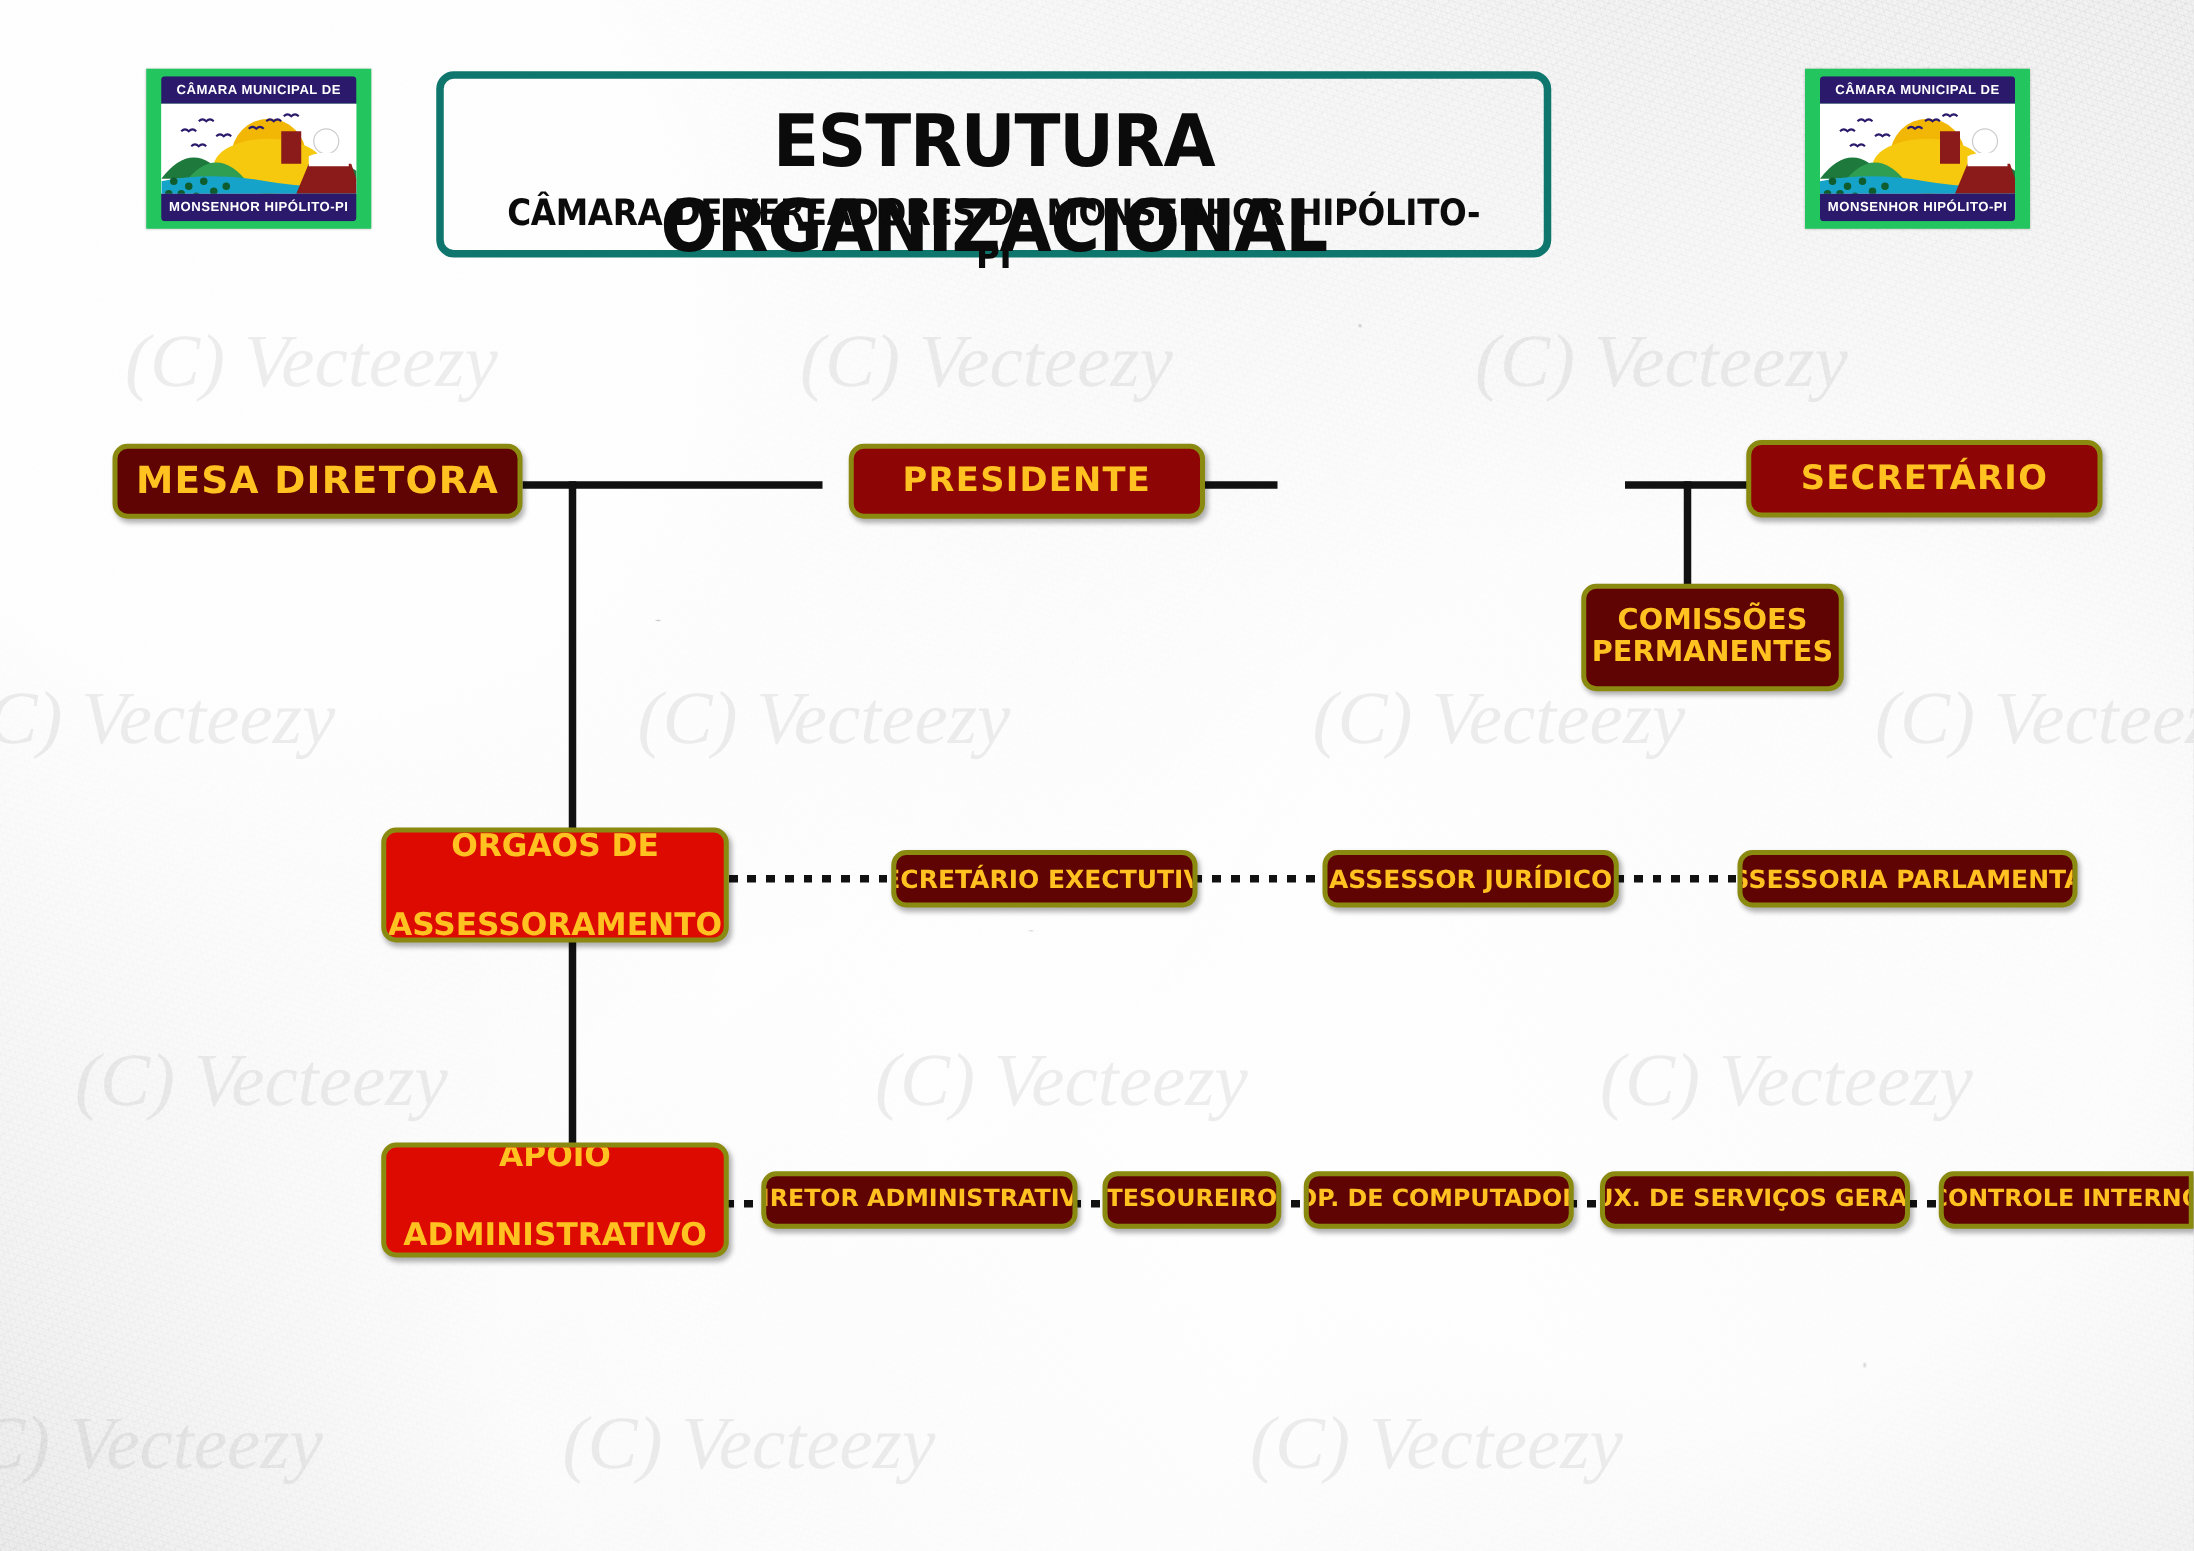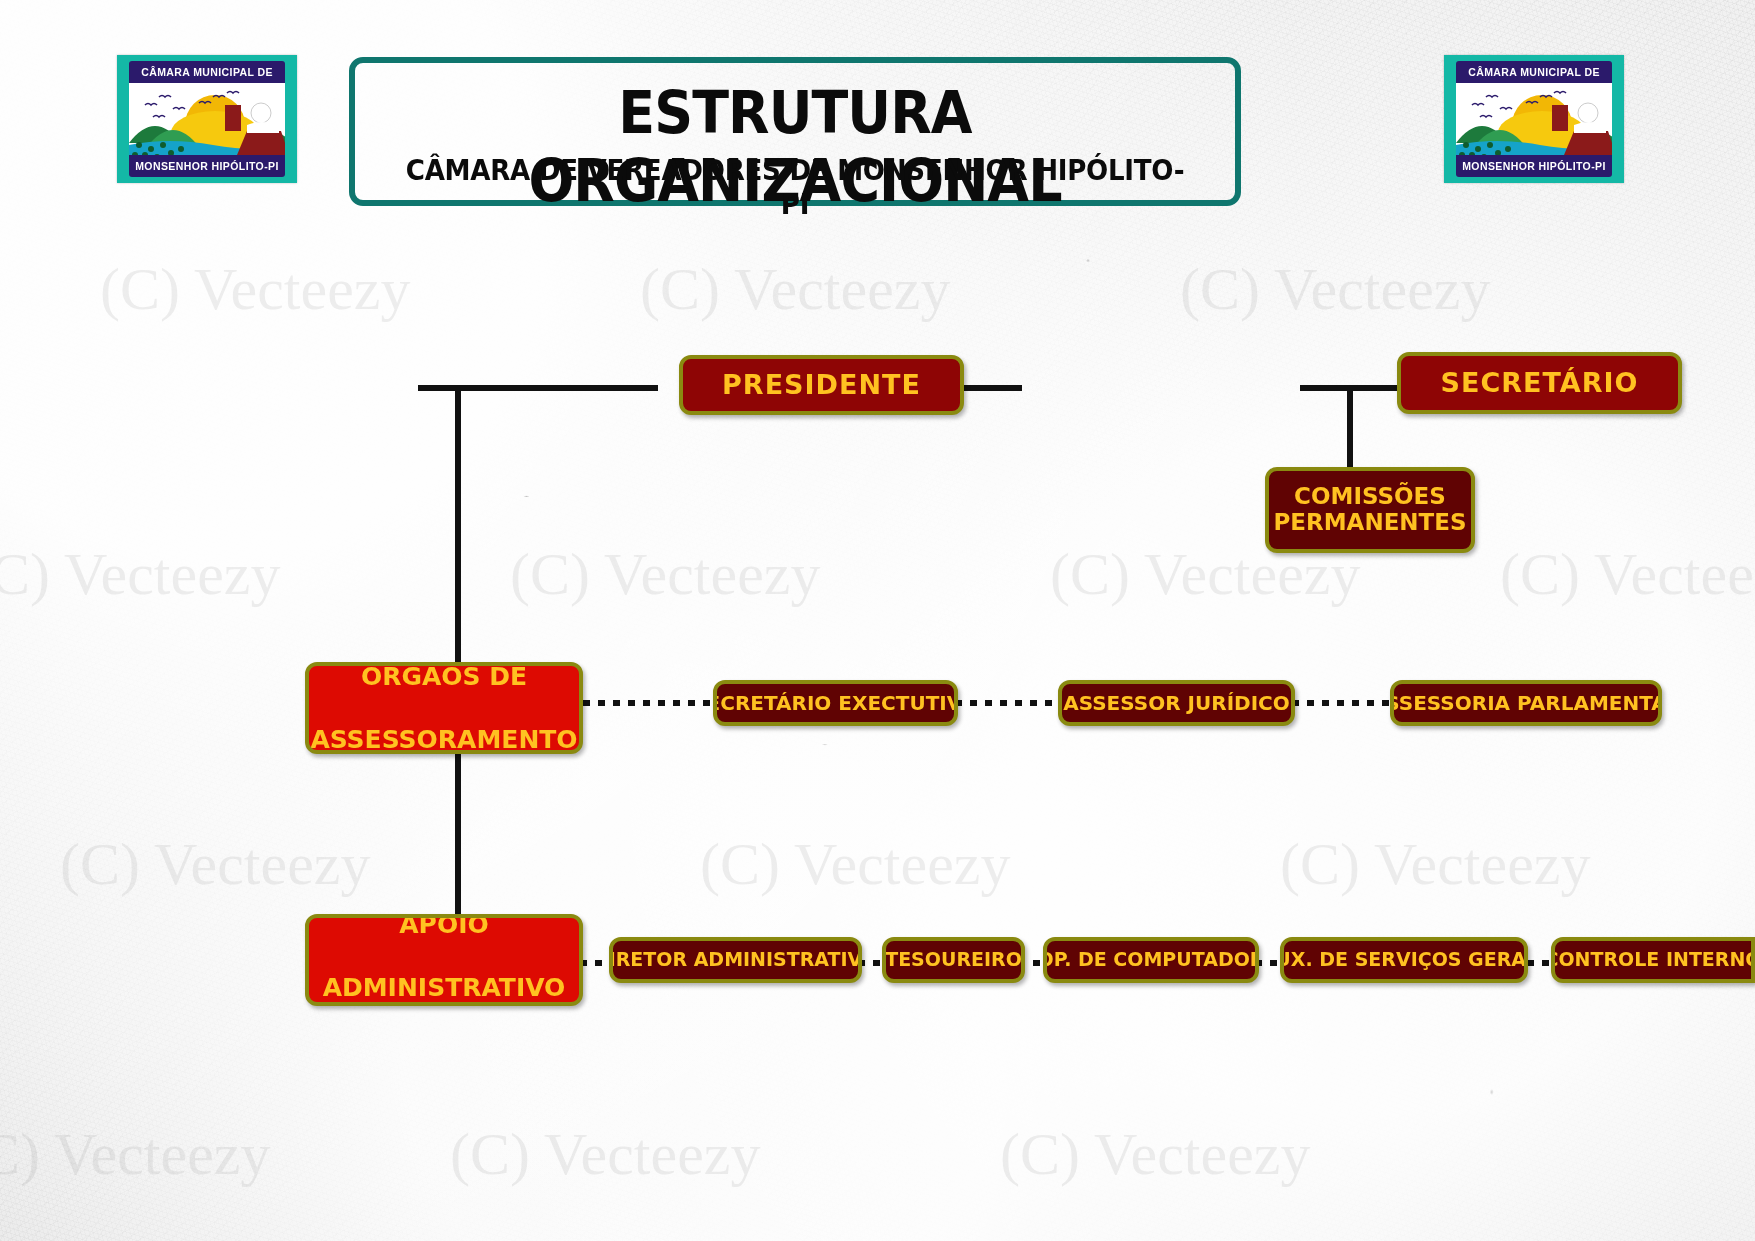--- a/index.html
+++ b/index.html
@@ -33,27 +33,28 @@
       radial-gradient(ellipse 2px 3px at 85% 88%, rgba(80,80,80,.25), rgba(0,0,0,0)),
       radial-gradient(ellipse 3px 1px at 47% 60%, rgba(90,90,90,.25), rgba(0,0,0,0));
   }
   
   .wm{
     position:absolute;
     font-family:"Liberation Serif", serif;
     font-size:60px;
     color:rgba(120,120,120,.13);
     white-space:nowrap;
+    font-style:italic;
     pointer-events:none;
     user-select:none;
   }
   
   #header-band{position:absolute;left:0;top:0;width:1755px;height:215px;}
   .crest{
-    position:absolute;top:55px;width:180px;height:128px;background:#14b8a6;
+    position:absolute;top:55px;width:180px;height:128px;background:#22c55e;
     box-shadow:0 0 2px rgba(0,0,0,.25);
   }
   #crest-left{left:117px;}
   #crest-right{left:1444px;}
   .crest-inner{position:absolute;inset:6px;overflow:hidden;}
   .crest-band{
     position:absolute;left:6px;right:6px;height:22px;background:#2b1a6b;
     color:#fff;font-size:10.5px;font-weight:bold;letter-spacing:.4px;
     display:flex;align-items:center;justify-content:center;
     font-family:"Liberation Sans", sans-serif;
@@ -231,20 +232,23 @@
   <div class="dots" style="left:583px;top:700px;width:130px;"></div>
   <div class="dots" style="left:955px;top:700px;width:105px;"></div>
   <div class="dots" style="left:1292px;top:700px;width:100px;"></div>
 
   <div class="dots" style="left:580px;top:960px;width:36px;"></div>
   <div class="dots" style="left:858px;top:960px;width:34px;"></div>
   <div class="dots" style="left:1018px;top:960px;width:34px;"></div>
   <div class="dots" style="left:1255px;top:960px;width:32px;"></div>
   <div class="dots" style="left:1527px;top:960px;width:32px;"></div>
 
+  <div class="node" style="left:90px;top:355px;width:328px;height:60px;font-size:30px;letter-spacing:1px;">
+    <span>MESA DIRETORA</span>
+  </div>
 
   <div class="node dark2" style="left:650px;top:355px;width:285px;height:60px;font-size:27px;letter-spacing:1px;margin-left:29px;">
     <span>PRESIDENTE</span>
   </div>
 
 
   <div class="node dark2" style="left:1397px;top:352px;width:285px;height:62px;font-size:27px;letter-spacing:1px;">
     <span>SECRETÁRIO</span>
   </div>
 

